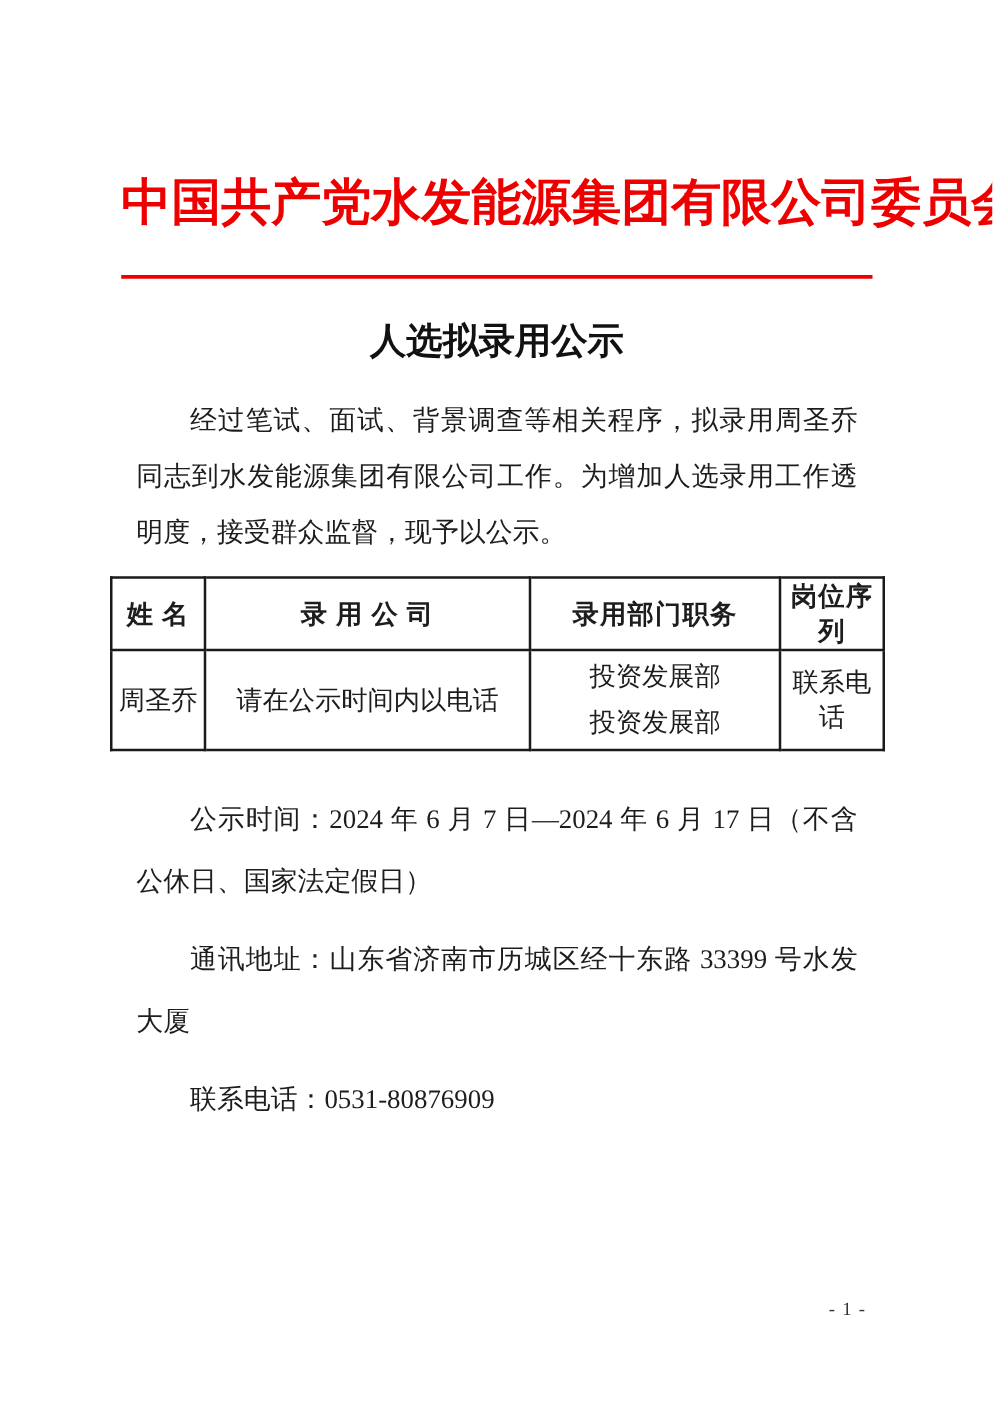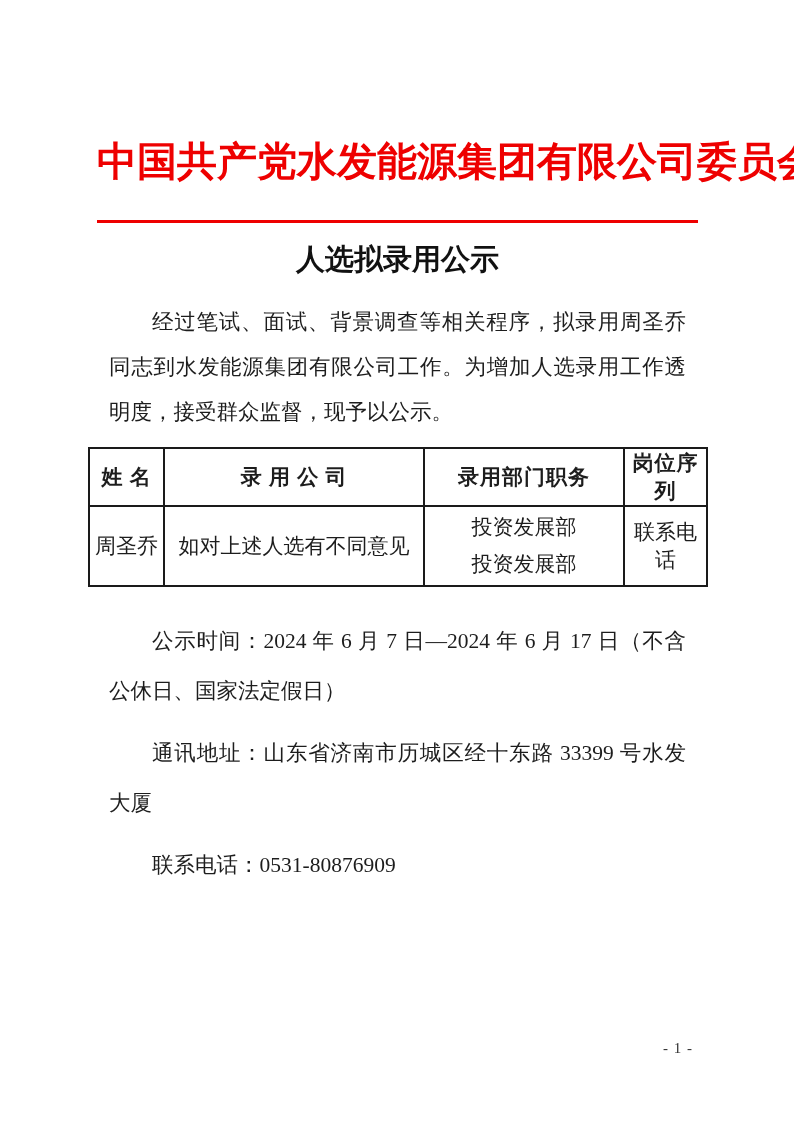--- a/index.html
+++ b/index.html
@@ -23,21 +23,21 @@
     text-align: center;
     color: var(--accent, #ee0000);
     white-space: nowrap;
   }
   .red-rule {
     height: 3px;
     background: var(--accent, #ee0000);
     margin-top: 32px;
   }
   .doc-title {
-    margin: 16px 0 0 0;
+    margin: 30px 0 0 0;
     font-size: 29px;
     line-height: 40px;
     font-weight: bold;
     text-align: center;
     color: #111111;
   }
   p.body-para {
     margin: 12px;
     font-size: 21.5px;
     line-height: 45px;
@@ -107,21 +107,21 @@
       <tr>
         <th>姓  名</th>
         <th>录 用 公 司</th>
         <th>录用部门职务</th>
         <th>岗位序列</th>
       </tr>
     </thead>
     <tbody>
       <tr>
         <td>周圣乔</td>
-        <td>如对上述人选有不同意见</td>
+        <td>请在公示时间内以电话</td>
         <td>
           <div class="dept-line">投资发展部</div>
           <div class="dept-line">投资发展部</div>
         </td>
         <td>联系电话</td>
       </tr>
     </tbody>
   </table>
 
 

